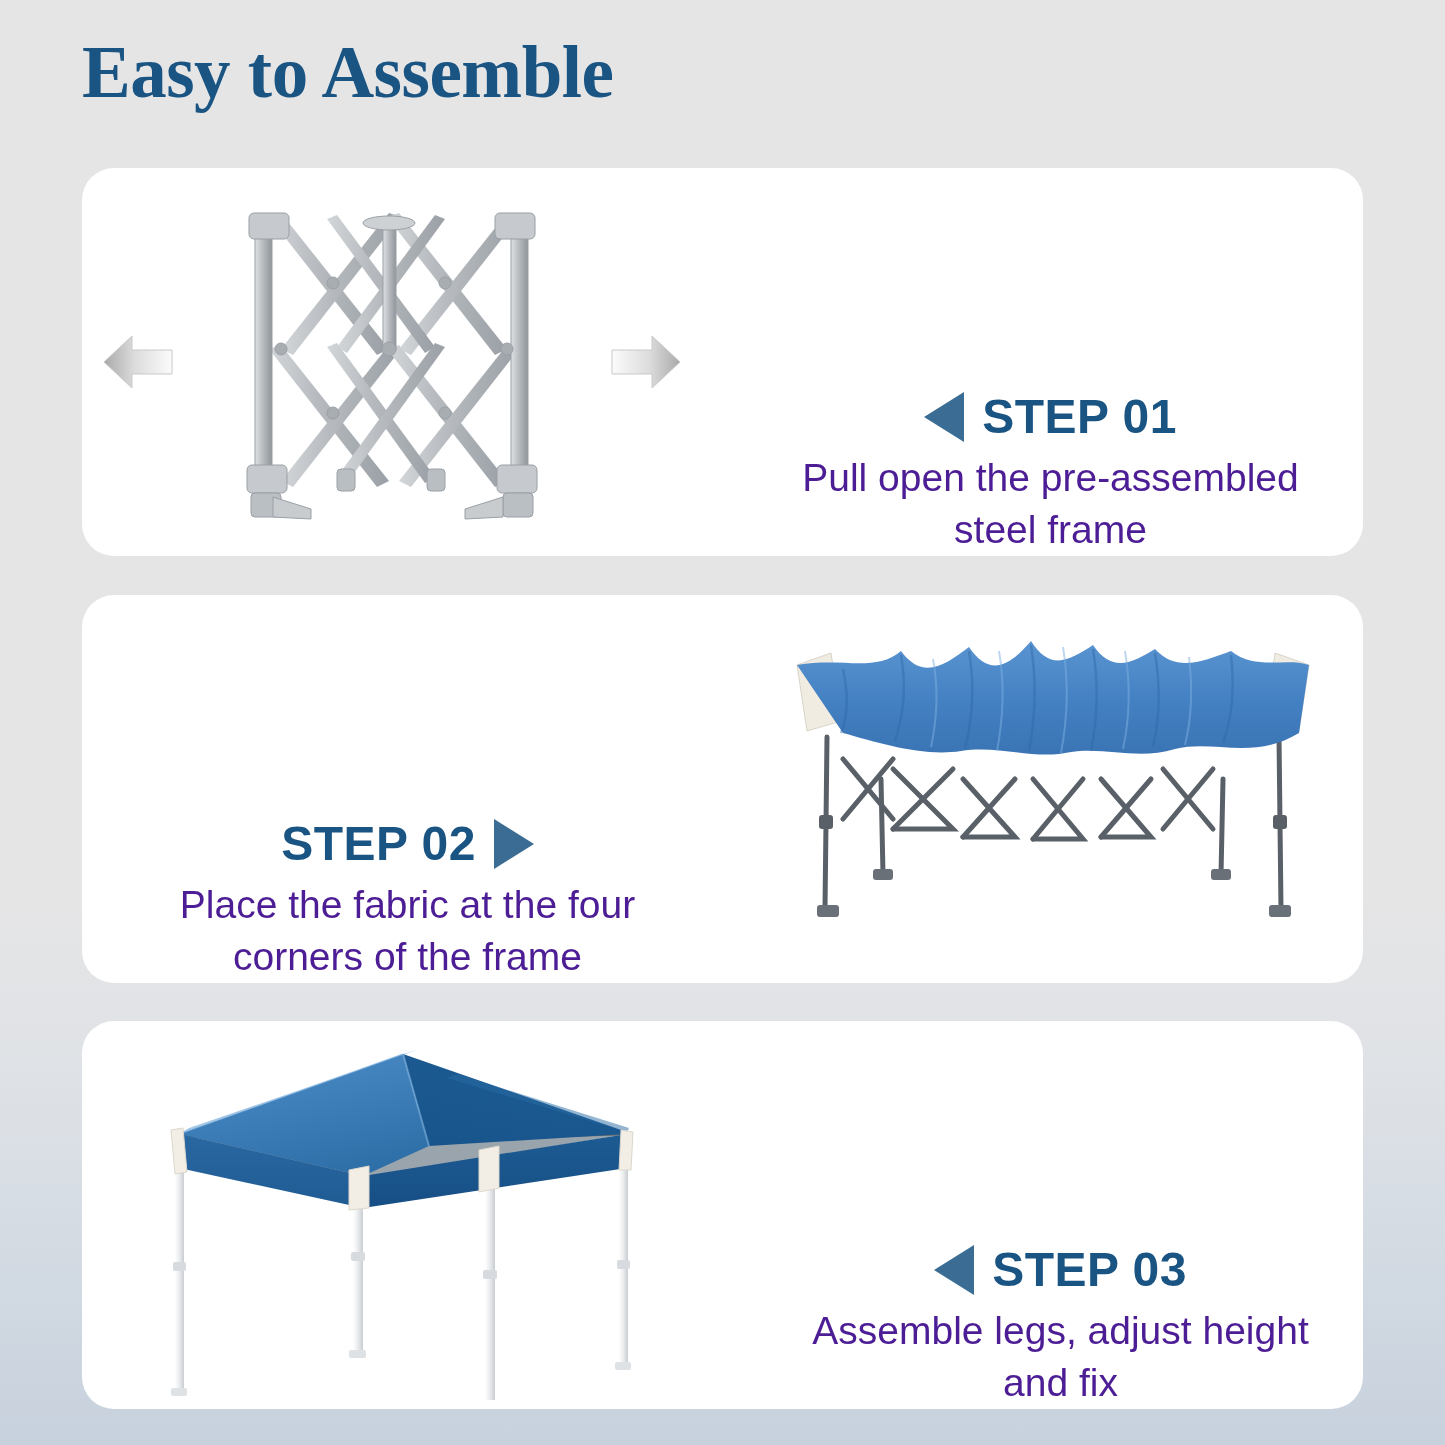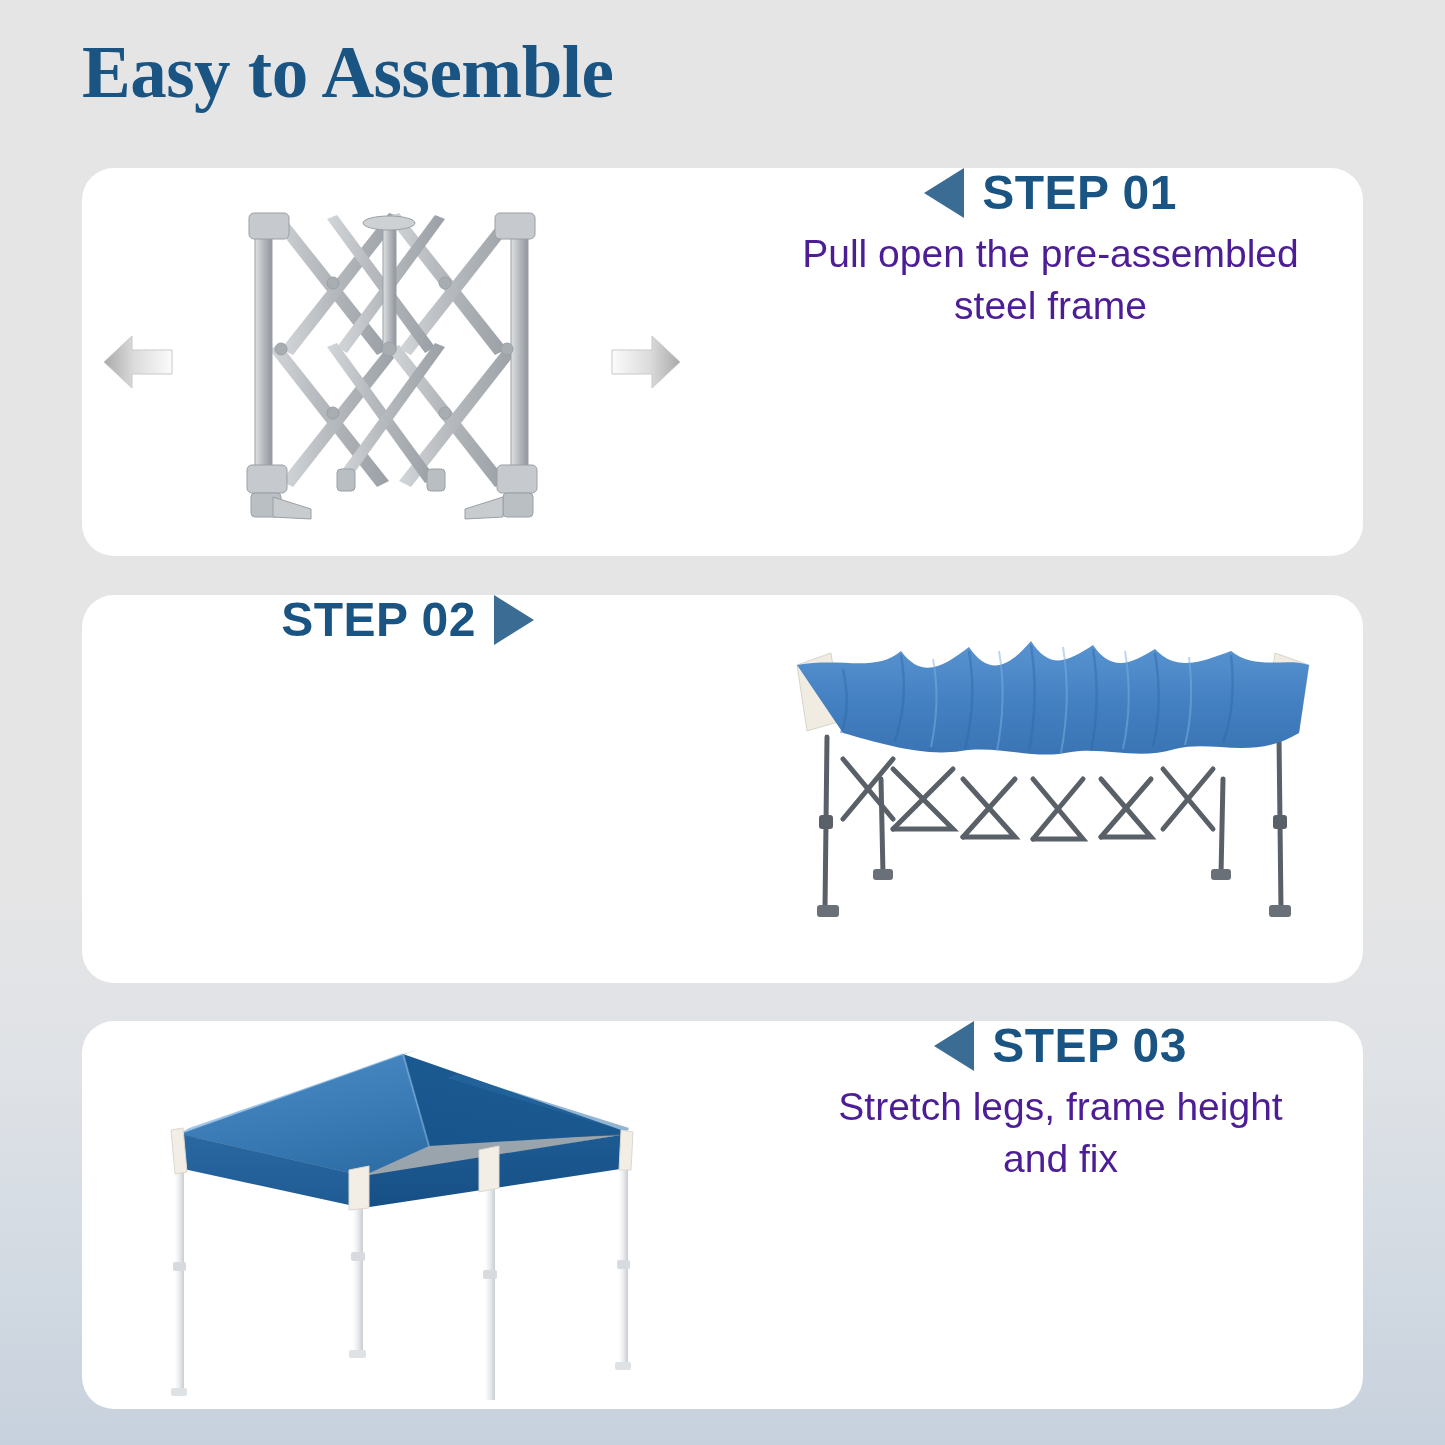--- a/index.html
+++ b/index.html
@@ -46,21 +46,21 @@
   }
   #card-1 { top: 168px;  height: 388px; }
   #card-2 { top: 595px;  height: 388px; }
   #card-3 { top: 1021px; height: 388px; }
 
   .card-inner {
     position: relative;
     width: 100%;
     height: 100%;
     display: flex;
-    align-items: flex-start;
+    align-items: flex-end;
     gap: 36px;
   }
 
   
   .step-text {
     text-align: center;
     padding: 0 10px;
   }
   .step-head {
     display: flex;
@@ -242,20 +242,21 @@
 </div>
 
 <div class="card" id="card-2">
   <div class="card-inner">
 
     <div class="step-text">
       <div class="step-head">
         <span class="step-label">STEP 02</span>
         <span class="tri tri-right"></span>
       </div>
+      <div class="step-desc">Place the fabric at the four corners of the frame</div>
     </div>
 
     <div class="illus">
       <svg width="540" height="320" viewBox="0 0 540 320">
         <defs>
           <linearGradient id="fabGrad" x1="0" y1="0" x2="0" y2="1">
             <stop offset="0%" stop-color="#5a94d1"></stop>
             <stop offset="55%" stop-color="#4380c2"></stop>
             <stop offset="100%" stop-color="#3a74b4"></stop>
           </linearGradient>
@@ -416,17 +417,17 @@
           <rect x="498" y="332" width="16" height="8" rx="2"></rect>
         </g>
       </svg>
     </div>
 
     <div class="step-text">
       <div class="step-head">
         <span class="tri tri-left"></span>
         <span class="step-label">STEP 03</span>
       </div>
-      <div class="step-desc">Stretch legs, frame height and fix</div>
+      <div class="step-desc">Assemble legs, adjust height and fix</div>
     </div>
 
   </div>
 </div>
 
 </body></html>

